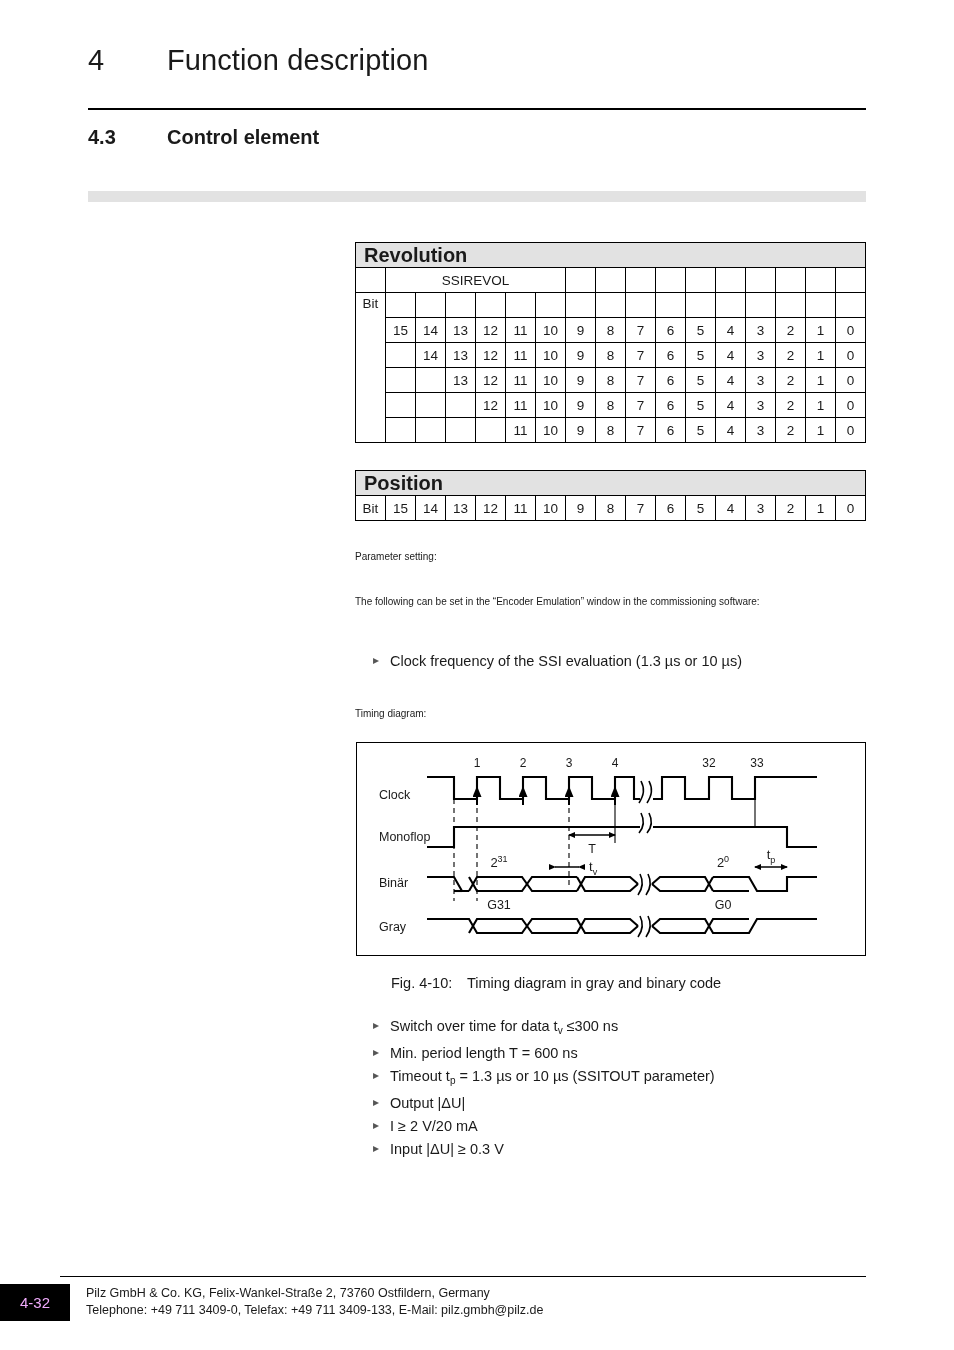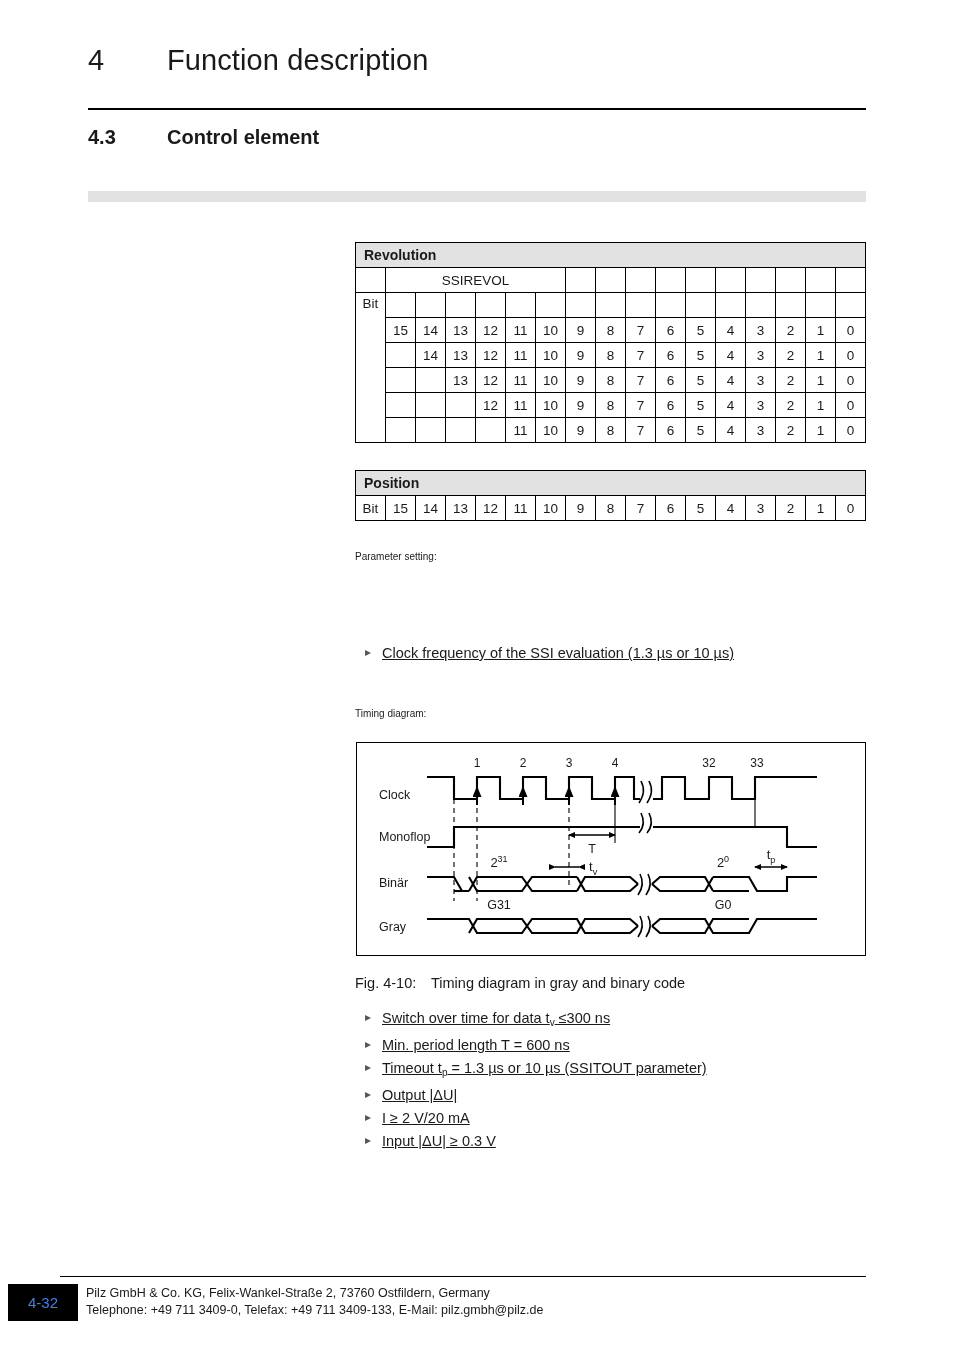--- a/index.html
+++ b/index.html
@@ -47,67 +47,67 @@
   .tbl{
     position:absolute;border-collapse:collapse;table-layout:fixed;
     font-size:13.5px;
   }
   .tbl td,.tbl th{
     border:1px solid #000;padding:0;text-align:center;
     vertical-align:middle;font-weight:400;
   }
   .tbl .hdr{
     background:#e2e2e2;font-weight:700;text-align:left;
-    padding-left:8px;font-size:14px;height:22px;
+    padding-left:8px;font-size:20px;height:22px;
   }
   .lcell{text-align:left;padding-left:7px;}
 
   #rev-table{left:355px;top:242px;width:510px;}
   #rev-table td{height:24px;}
   #pos-table{left:355px;top:470px;width:510px;}
   #pos-table td{height:24px;}
 
   
   .txt{position:absolute;font-size:10px;line-height:22px;}
   #p-param{left:355px;top:546px;}
   #p-follow{left:355px;top:591px;width:512px;}
   #p-timing{left:355px;top:703px;}
 
-  ul.bullets{margin:8px;padding:0;list-style:none;text-decoration:underline;}
+  ul.bullets{margin:16px;padding:0;list-style:none;}
   ul.bullets li{
     position:relative;padding-left:19px;font-size:14.5px;line-height:22px;
   }
   ul.bullets li::before{
     content:"\25B8";position:absolute;left:2px;top:-1px;
     color:#555;font-size:12px;
   }
   #list-settings{position:absolute;left:355px;top:634px;width:512px;}
 
   sub{font-size:10px;vertical-align:-3px;}
 
   
   #figure-box{
     position:absolute;left:356px;top:742px;width:508px;height:212px;
     border:1px solid #000;background:#fff;
   }
   #figure-svg{position:absolute;left:0;top:0;}
 
   .figcap{position:absolute;left:355px;top:975px;font-size:14.5px;}
-  .figcap .lbl{display:inline-block;width:76px;}
+  .figcap .lbl{display:inline-block;width:76px;margin-left:36px;}
   #list-specs{position:absolute;left:355px;top:999px;width:512px;}
   #list-specs li{line-height:23px;}
 
   
   .foot-rule{
     position:absolute;left:60px;top:1276px;width:806px;height:1px;
     background:#000;
   }
   .pagebox{
-    position:absolute;left:8px;top:1284px;width:70px;height:37px;
-    background:#000;color:#3b82f6;font-size:15px;
+    position:absolute;left:0px;top:1284px;width:70px;height:37px;
+    background:#000;color:#f0abfc;font-size:15px;
     display:flex;align-items:center;justify-content:center;
   }
   .footer-text{
     position:absolute;left:86px;top:1285px;font-size:12.5px;line-height:17px;
   }
 </style>
 </head>
 <body>
 
 <div class="page">
@@ -316,20 +316,21 @@
           <td>3</td>
           <td>2</td>
           <td>1</td>
           <td>0</td>
         </tr>
     </tbody>
   </table>
 
   <div class="txt" id="p-param">Parameter setting:</div>
 
+  <div class="txt" id="p-follow">The following can be set in the “Encoder Emulation” window in the commissioning software:</div>
 
   <ul class="bullets" id="list-settings">
       <li>Clock frequency of the SSI evaluation (1.3 µs or 10 µs)</li>
     </ul>
 
   <div class="txt" id="p-timing">Timing diagram:</div>
 
   <div id="figure-box">
     <svg id="figure-svg" width="506" height="210" viewBox="0 0 506 210">
       <defs>

